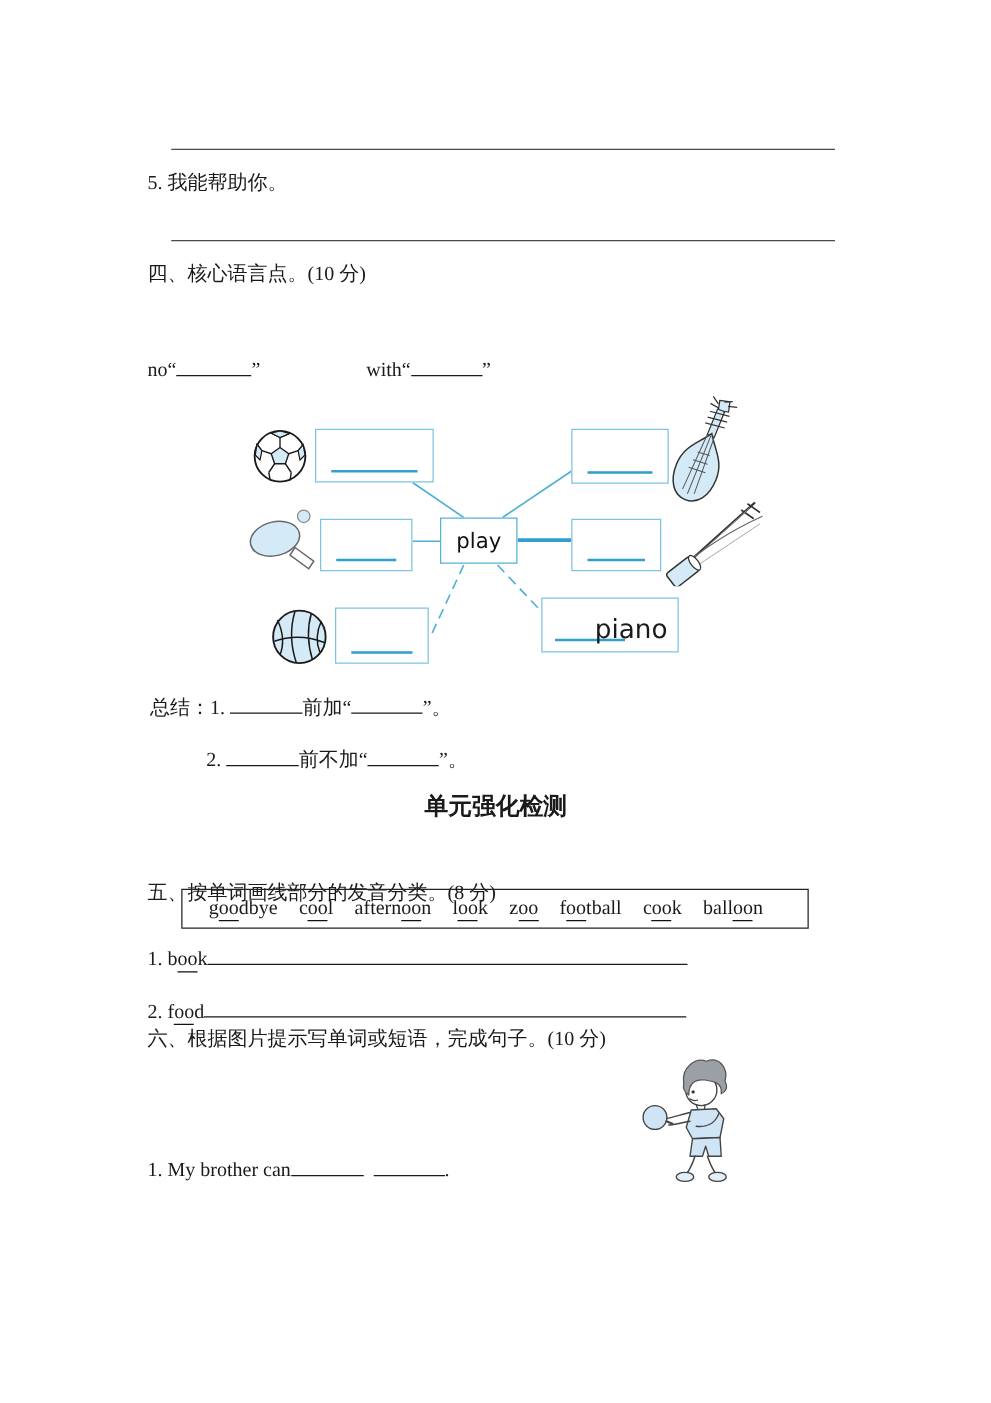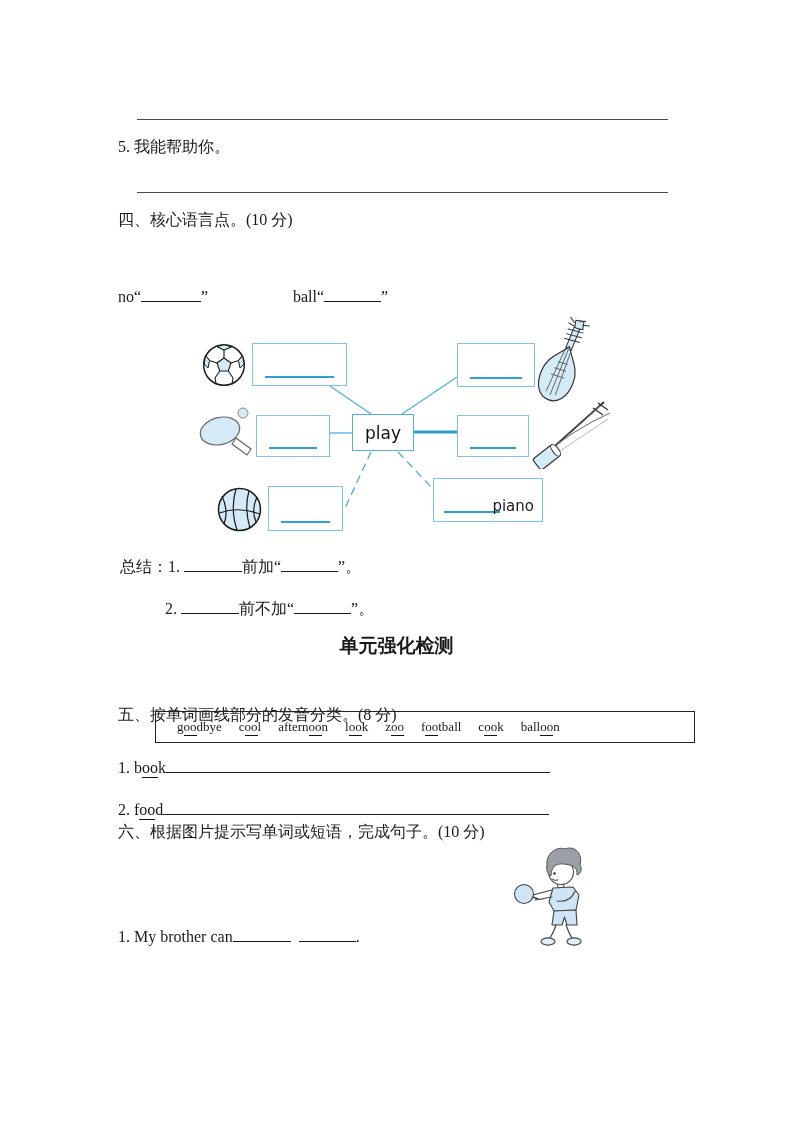--- a/index.html
+++ b/index.html
@@ -29,41 +29,41 @@
     position:absolute;left:12px;right:12px;bottom:7px;
     border-bottom:2px solid #2f9fce;height:0;
   }
   #play-box{
     position:absolute;border:1.5px solid #55b1d6;background:#fff;
     box-sizing:border-box;display:flex;align-items:center;justify-content:center;
     font-size:17px;color:#111;
   }
   
   #word-box{
-    position:absolute;left:155px;top:711px;width:540px;height:32px;
+    position:absolute;left:145px;top:711px;width:502px;height:32px;
     border:1.3px solid #222;box-sizing:border-box;
     display:flex;align-items:center;gap:17px;padding-left:21px;
-    font-size:13px;
+    font-size:16px;
   }
   .center-title{left:0;width:793px;text-align:center;}
   svg{display:block;}
 </style>
 </head>
 <body>
 
 <div id="page">
 
   <div class="abs rule" style="left:137px;top:119px;width:531px;"></div>
   <div class="abs txt" style="left:118px;top:137px;">5. 我能帮助你。</div>
   <div class="abs rule" style="left:137px;top:192px;width:531px;"></div>
 
   <div class="abs txt" style="left:118px;top:210px;">四、核心语言点。(10 分)</div>
 
   <div class="abs txt" style="left:118px;top:287px;"><span>no“</span><span class="blank" style="width:60px;"></span><span>”</span></div>
-  <div class="abs txt" style="left:293px;top:287px;"><span>ball“</span><span class="blank" style="width:57px;"></span><span>”</span></div>
+  <div class="abs txt" style="left:293px;top:287px;"><span>with“</span><span class="blank" style="width:57px;"></span><span>”</span></div>
 
   <div id="diagram">
 
     <svg class="abs" style="left:0;top:0;" width="445" height="238" viewBox="0 0 445 238">
       <line x1="150" y1="71" x2="191" y2="99" stroke="#4fafd4" stroke-width="1.3"></line>
       <line x1="222" y1="99" x2="277" y2="62" stroke="#4fafd4" stroke-width="1.3"></line>
       <line x1="150" y1="118" x2="172" y2="118" stroke="#4fafd4" stroke-width="1.3"></line>
       <line x1="234" y1="117" x2="277" y2="117" stroke="#2f9fce" stroke-width="3"></line>
       <line x1="191" y1="137" x2="165" y2="193" stroke="#4fafd4" stroke-width="1.3" stroke-dasharray="8 5"></line>
       <line x1="218" y1="137" x2="252" y2="173" stroke="#4fafd4" stroke-width="1.3" stroke-dasharray="8 5"></line>
@@ -125,21 +125,21 @@
       </div>
     <div class="dbox" style="left:277px;top:100px;width:72px;height:42px;">
         <div class="inner-blank"></div>
       </div>
     <div class="dbox" style="left:88px;top:171px;width:75px;height:45px;">
         <div class="inner-blank"></div>
       </div>
 
     <div class="dbox" style="left:253px;top:163px;width:110px;height:44px;">
       <div class="inner-blank" style="left:10px;right:auto;width:56px;bottom:8px;"></div>
-      <div class="abs comic" style="right:8px;bottom:6px;font-size:15px;">piano</div>
+      <div class="abs comic" style="right:8px;bottom:6px;font-size:21px;">piano</div>
     </div>
 
     <div id="play-box" class="comic" style="left:172px;top:99px;width:62px;height:37px;">play</div>
   </div>
 
   <div class="abs txt" style="left:120px;top:557px;"><span>总结：1.</span> <span class="blank" style="width:58px;"></span><span>前加“</span><span class="blank" style="width:57px;"></span><span>”。</span></div>
   <div class="abs txt" style="left:165px;top:599px;"><span>2.</span> <span class="blank" style="width:58px;"></span><span>前不加“</span><span class="blank" style="width:57px;"></span><span>”。</span></div>
 
   <div class="abs txt bold center-title" style="top:636px;font-size:19px;">单元强化检测</div>
 

